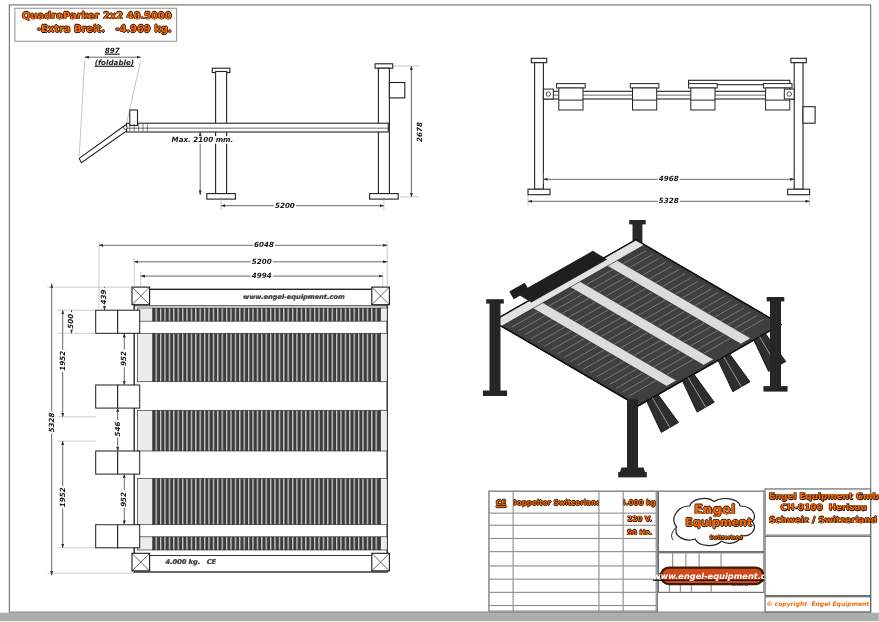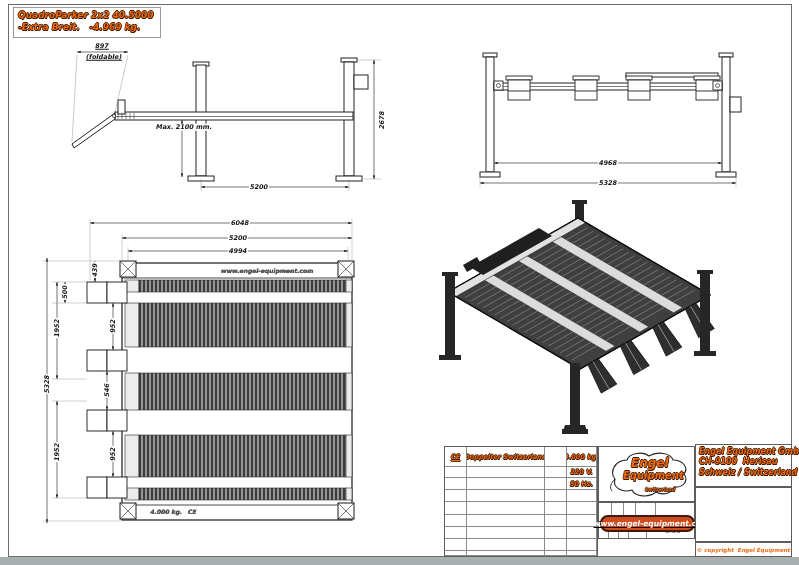--- a/index.html
+++ b/index.html
@@ -6,22 +6,22 @@
   body { font-family:"DejaVu Sans",sans-serif; background:#e9e9e9; }
   .page { position:relative; width:799px; height:565px; background:#fff; overflow:hidden; }
   .sheet-border { position:absolute; left:8px; top:4px; width:784px; height:553px; border:1px solid #6d6d6d; }
   .page-edge { position:absolute; left:0; top:557px; width:799px; height:8px; background:#a9aeae; }
   .view { position:absolute; }
   .view svg { position:absolute; left:0; top:0; }
   .dim { position:absolute; font:italic bold 6.5px "DejaVu Sans",sans-serif; color:#161616;
          background:#fff; padding:0 1px; transform:translate(-50%,-50%); white-space:nowrap; line-height:1; }
   .dim.rot { transform:translate(-50%,-50%) rotate(-90deg); }
   .dim.nobg { background:transparent;text-decoration:underline; }
-  .orange { color:#ef6a10; font-style:italic; font-weight:bold;
-            text-shadow:0.7px 0 #3f1a02,-0.7px 0 #3f1a02,0 0.7px #3f1a02,0 -0.7px #3f1a02,0.5px 0.5px #3f1a02; }
+  .orange { color:#ef6a10; font-weight:bold;
+            text-shadow:0.7px 0 #3f1a02,-0.7px 0 #3f1a02,0 0.7px #3f1a02,0 -0.7px #3f1a02,0.5px 0.5px #3f1a02;text-align:right; }
   .title-box { position:absolute; left:13px; top:7px; width:148px; height:31px; background:#fff;
                border:1px solid #9a9a9a; padding:2px 4px; line-height:1.3; }
   .title-box div { font-size:9px; white-space:pre; }
   .deck-note { position:absolute; font:italic bold 6px "DejaVu Sans",sans-serif; color:#5a5a5a;
                text-shadow:0.4px 0.4px 0 #2e2e2e; transform:translate(-50%,-50%); white-space:nowrap; }
   
   .tb-table { position:absolute; left:444px; top:446px; width:154px; height:111px;
               display:grid; grid-template-columns:22px 78px 22px 30px;
               grid-template-rows:20px 11px 12px 12px 13px 12px 12px 12px auto;
               border:1px solid #5d5d5d; background:#fff; }

